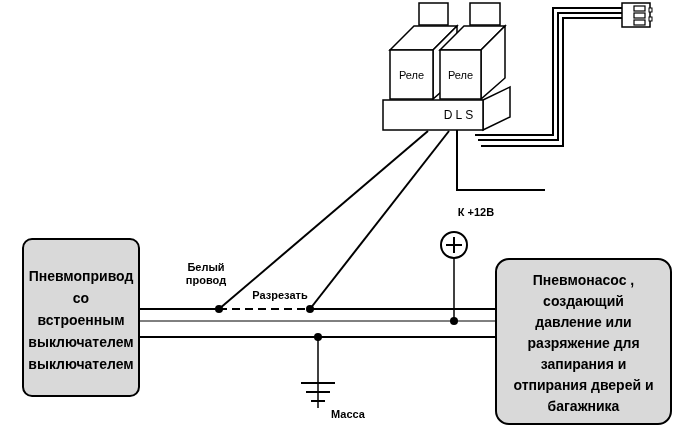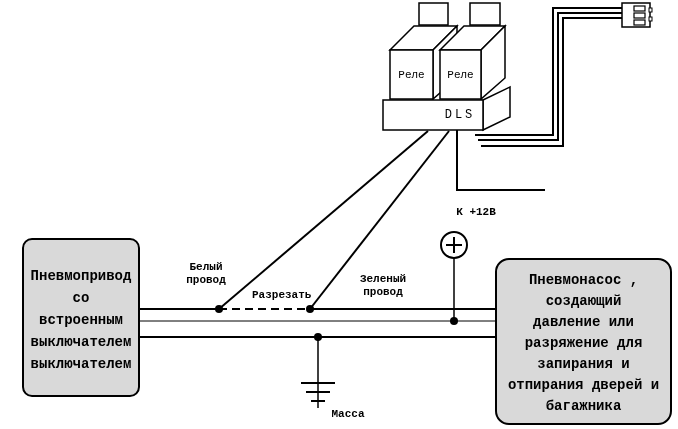--- a/index.html
+++ b/index.html
@@ -1,18 +1,18 @@
 <!DOCTYPE html>
 <html><head>
 <meta charset="utf-8">
 <style>
   html,body{margin:0;padding:0;background:#fff;}
   .stage{
     position:relative;width:678px;height:429px;background:#ffffff;
-    font-family:Liberation Mono, monospace;color:#000;overflow:hidden;
+    font-family:Liberation Sans, sans-serif;color:#000;overflow:hidden;
   }
   .stage svg{position:absolute;left:0;top:0;}
   .txt{position:absolute;color:#000;}
   .center{text-align:center;}
   .lbl{font-size:11px;font-weight:bold;line-height:13px;}
   .note{font-size:11px;font-weight:bold;line-height:15px;}
   .facelabel{position:absolute;display:flex;align-items:center;justify-content:center;font-size:11px;}
   .roundbox{
     position:absolute;background:#d9d9d9;border:2px solid #000;border-radius:12px;
     display:flex;flex-direction:column;justify-content:flex-start;
@@ -85,24 +85,20 @@
 
   <div class="facelabel" style="left:390px;top:50px;width:43px;height:49px;">Реле</div>
   <div class="facelabel" style="left:440px;top:50px;width:41px;height:49px;">Реле</div>
   <div class="facelabel dls" style="left:383px;top:100px;width:88px;height:30px;padding-left:33px;">DLS</div>
 
 
   <div class="txt note center" style="left:448px;top:205px;width:56px;">К +12В</div>
 
   <div class="txt lbl center" style="left:168px;top:261px;width:76px;">Белый провод</div>
   <div class="txt lbl center" style="left:252px;top:289px;width:56px;">Разрезать</div>
-  <div class="txt lbl center" style="left:357px;top:273px;width:52px;">
-    <div class="line">Зеленый</div>
-    <div class="line">провод</div>
-  </div>
   <div class="txt lbl center" style="left:330px;top:408px;width:36px;">Масса</div>
 
   <div class="roundbox leftbox">
     <div class="line">Пневмопривод</div>
     <div class="line">со</div>
     <div class="line">встроенным</div>
     <div class="line">выключателем</div>
     <div class="line">выключателем</div>
   </div>
 

